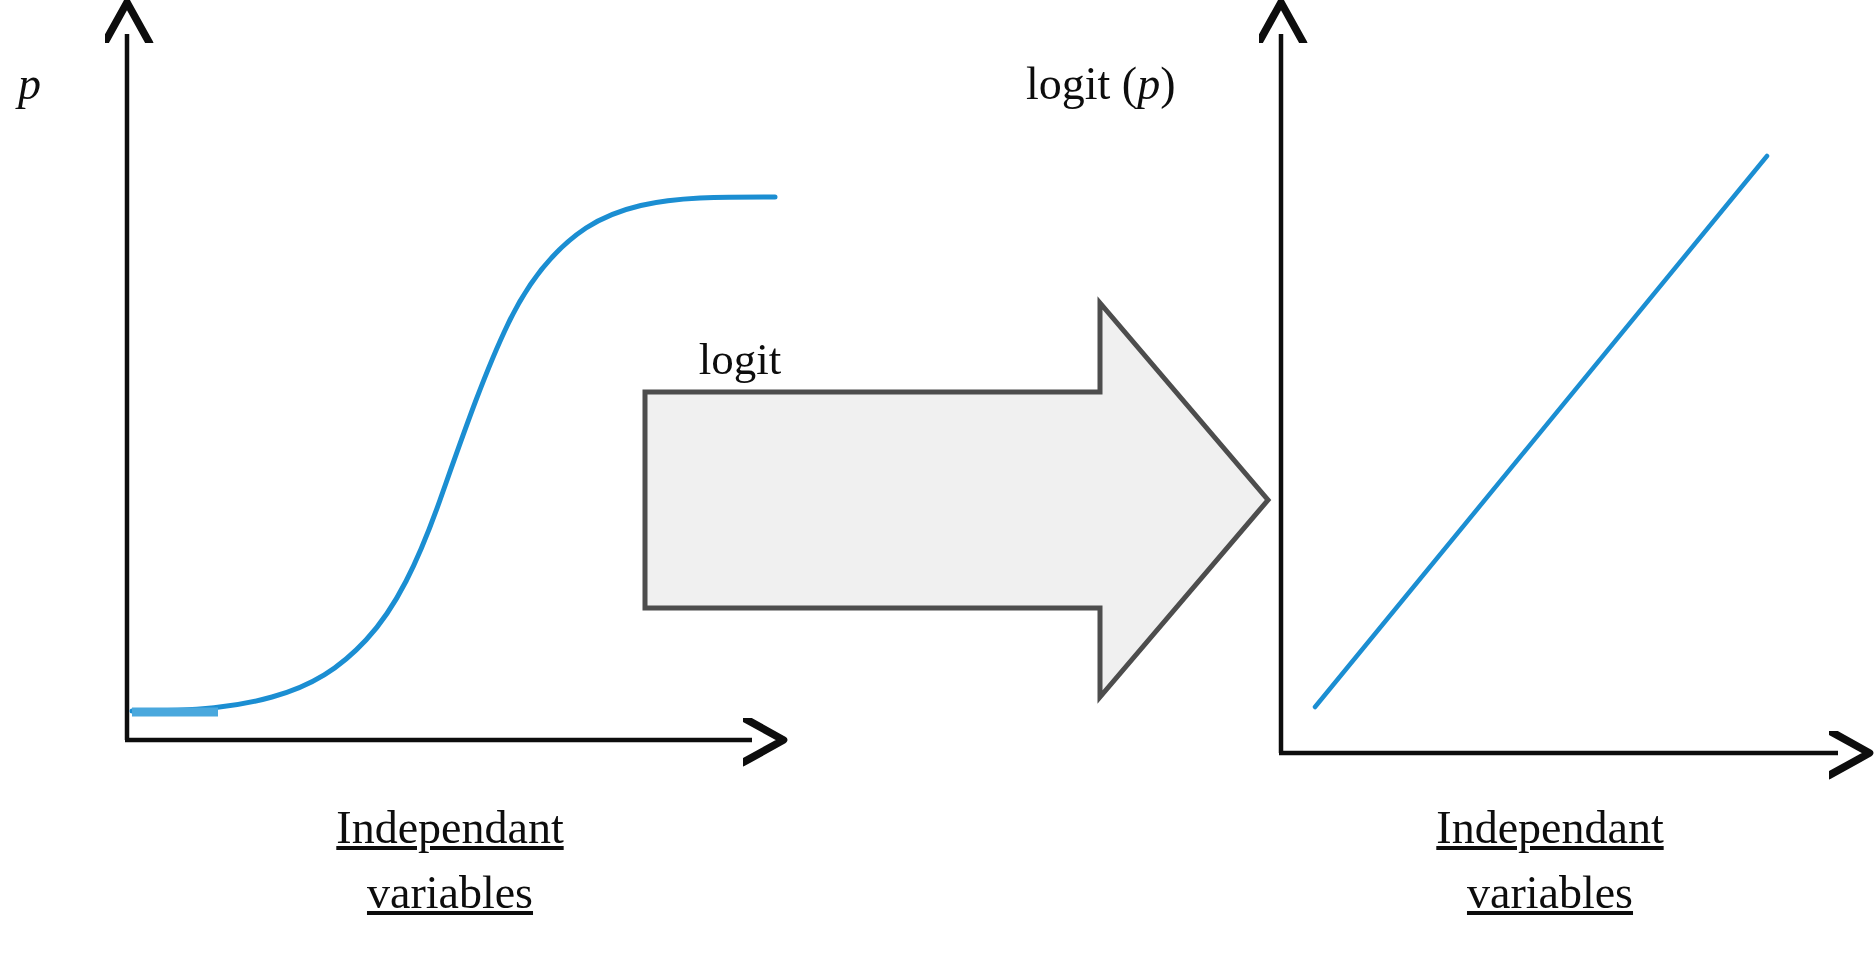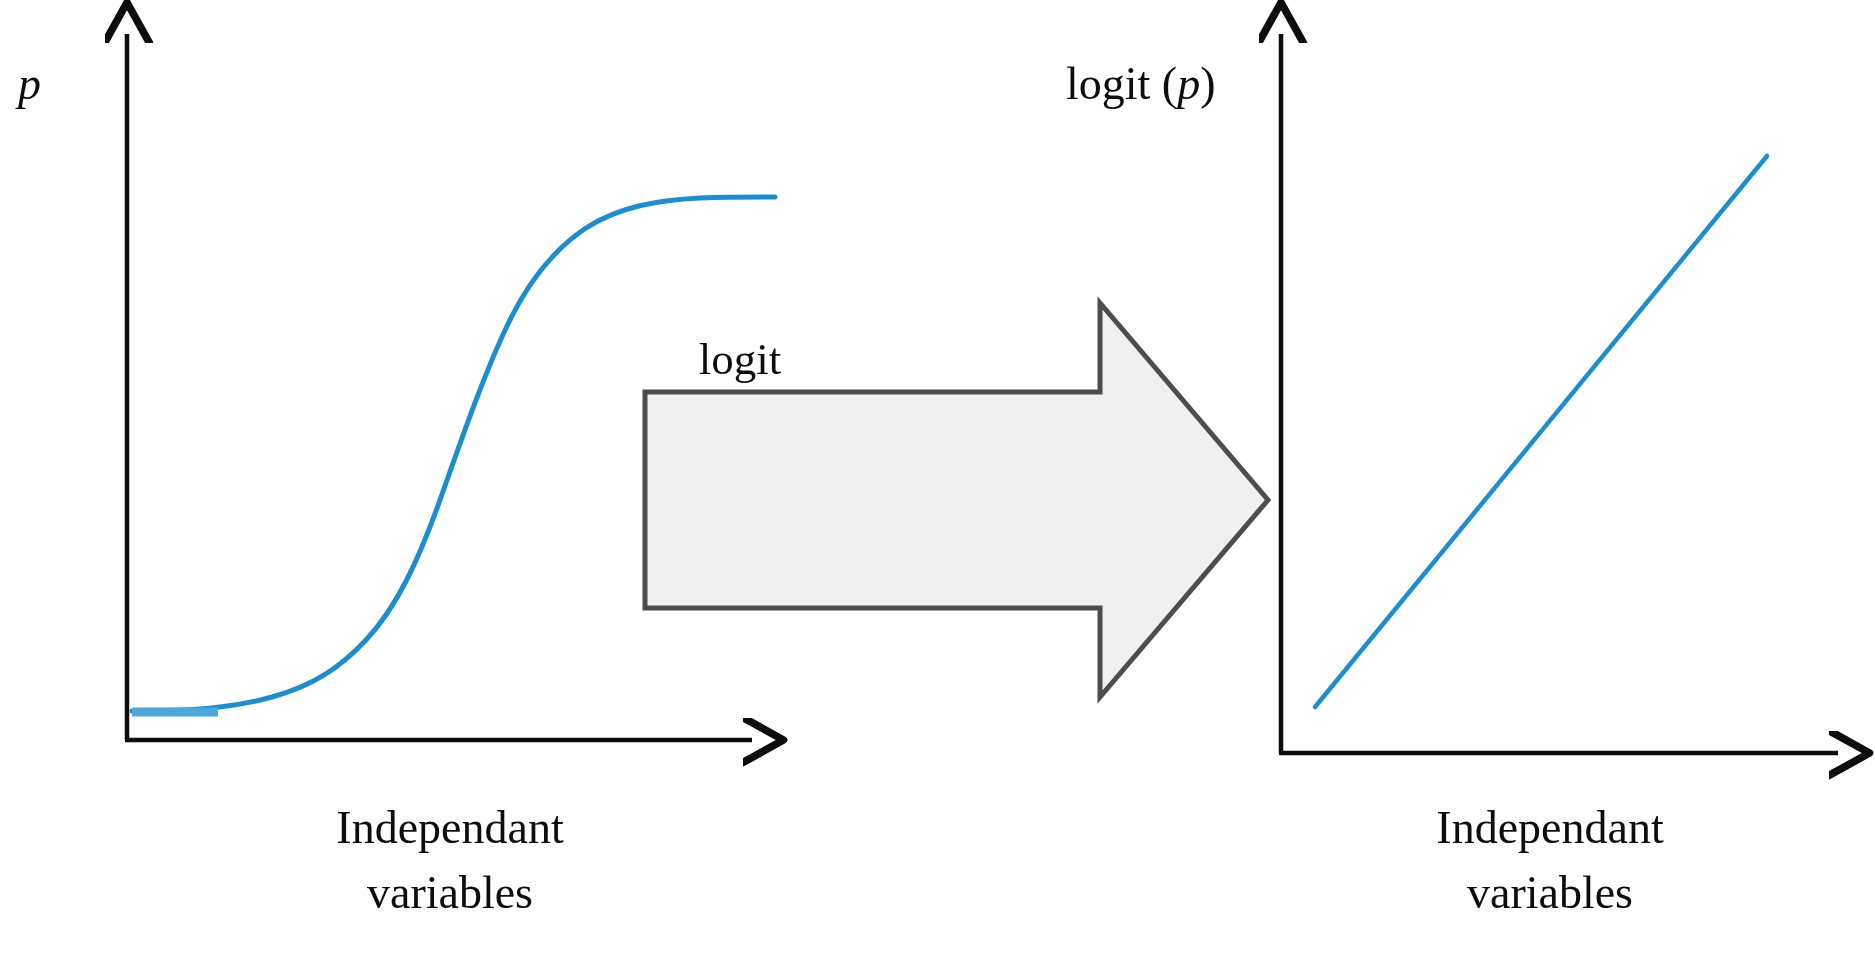--- a/index.html
+++ b/index.html
@@ -33,35 +33,36 @@
   }
   .math-italic {
     font-style: italic;
   }
   #label-p {
     left: 18px;
     top: 58px;
     font-size: 46px;
   }
   #label-logit-p {
-    left: 1066px;
+    left: 1026px;
     top: 58px;
     font-size: 46px;
   }
   #label-logit-p .fn {
     font-style: normal;
   }
   .axis-caption {
     position: absolute;
     font-family: "Liberation Serif", serif;
     font-size: 46px;
     color: #0d0d0d;
     text-align: center;
     line-height: 1.42;
     white-space: nowrap;
+    text-decoration: underline;
   }
   #caption-left {
     left: 190px;
     top: 795px;
     width: 520px;
   }
   #caption-right {
     left: 1290px;
     top: 795px;
     width: 520px;

